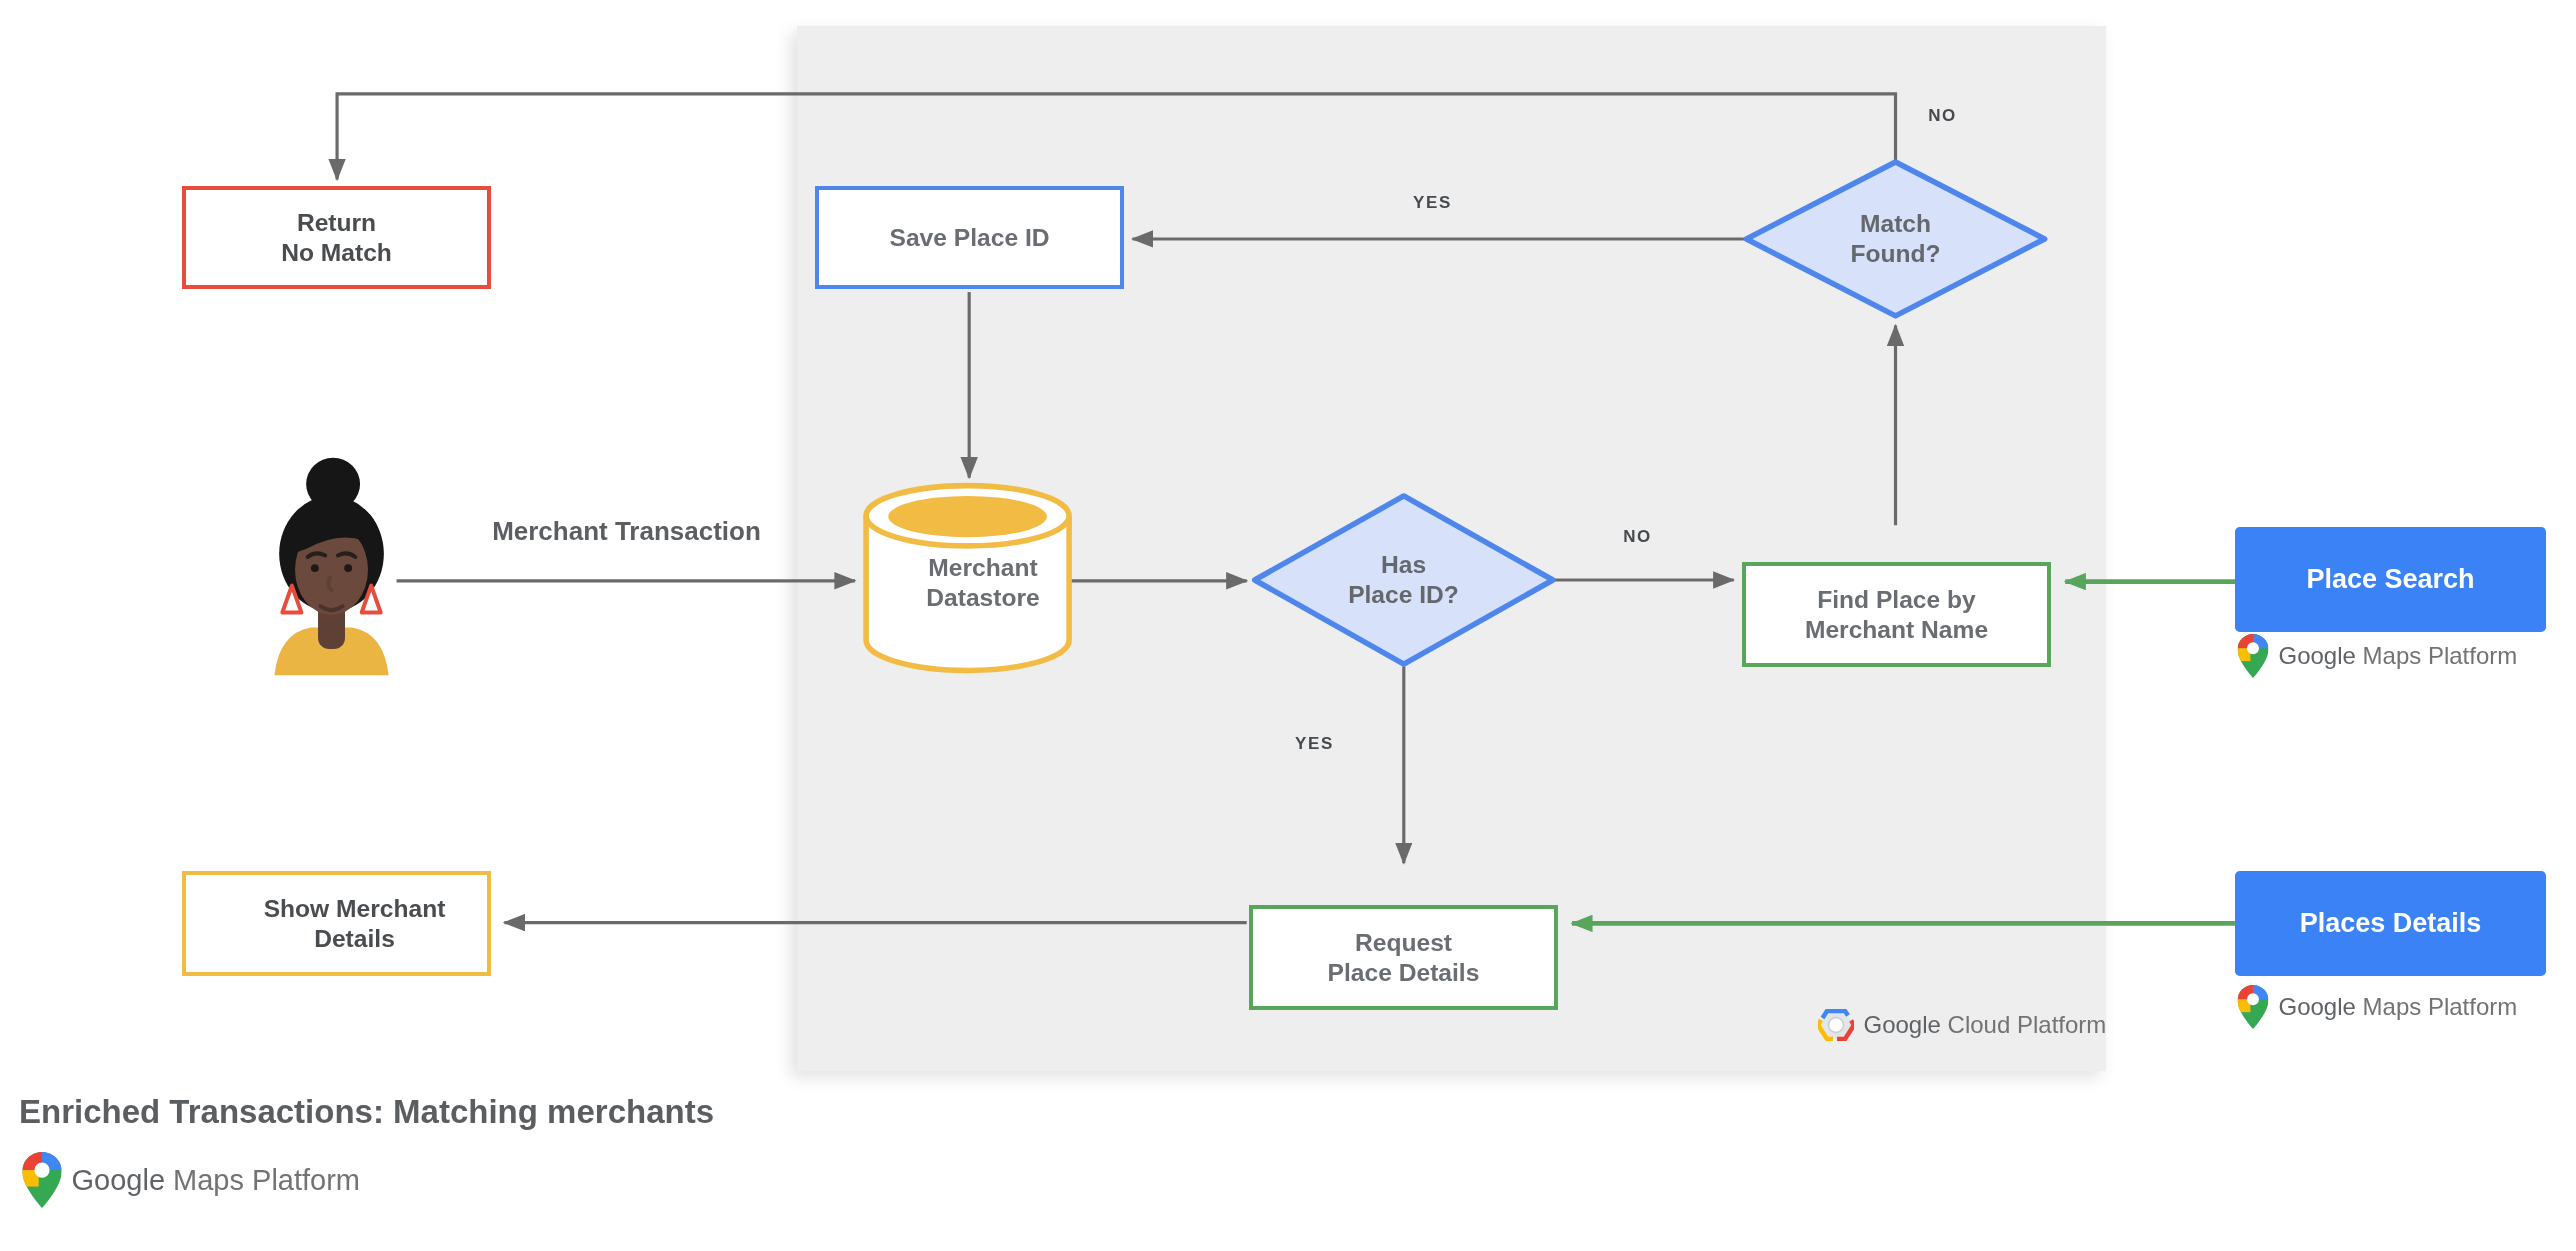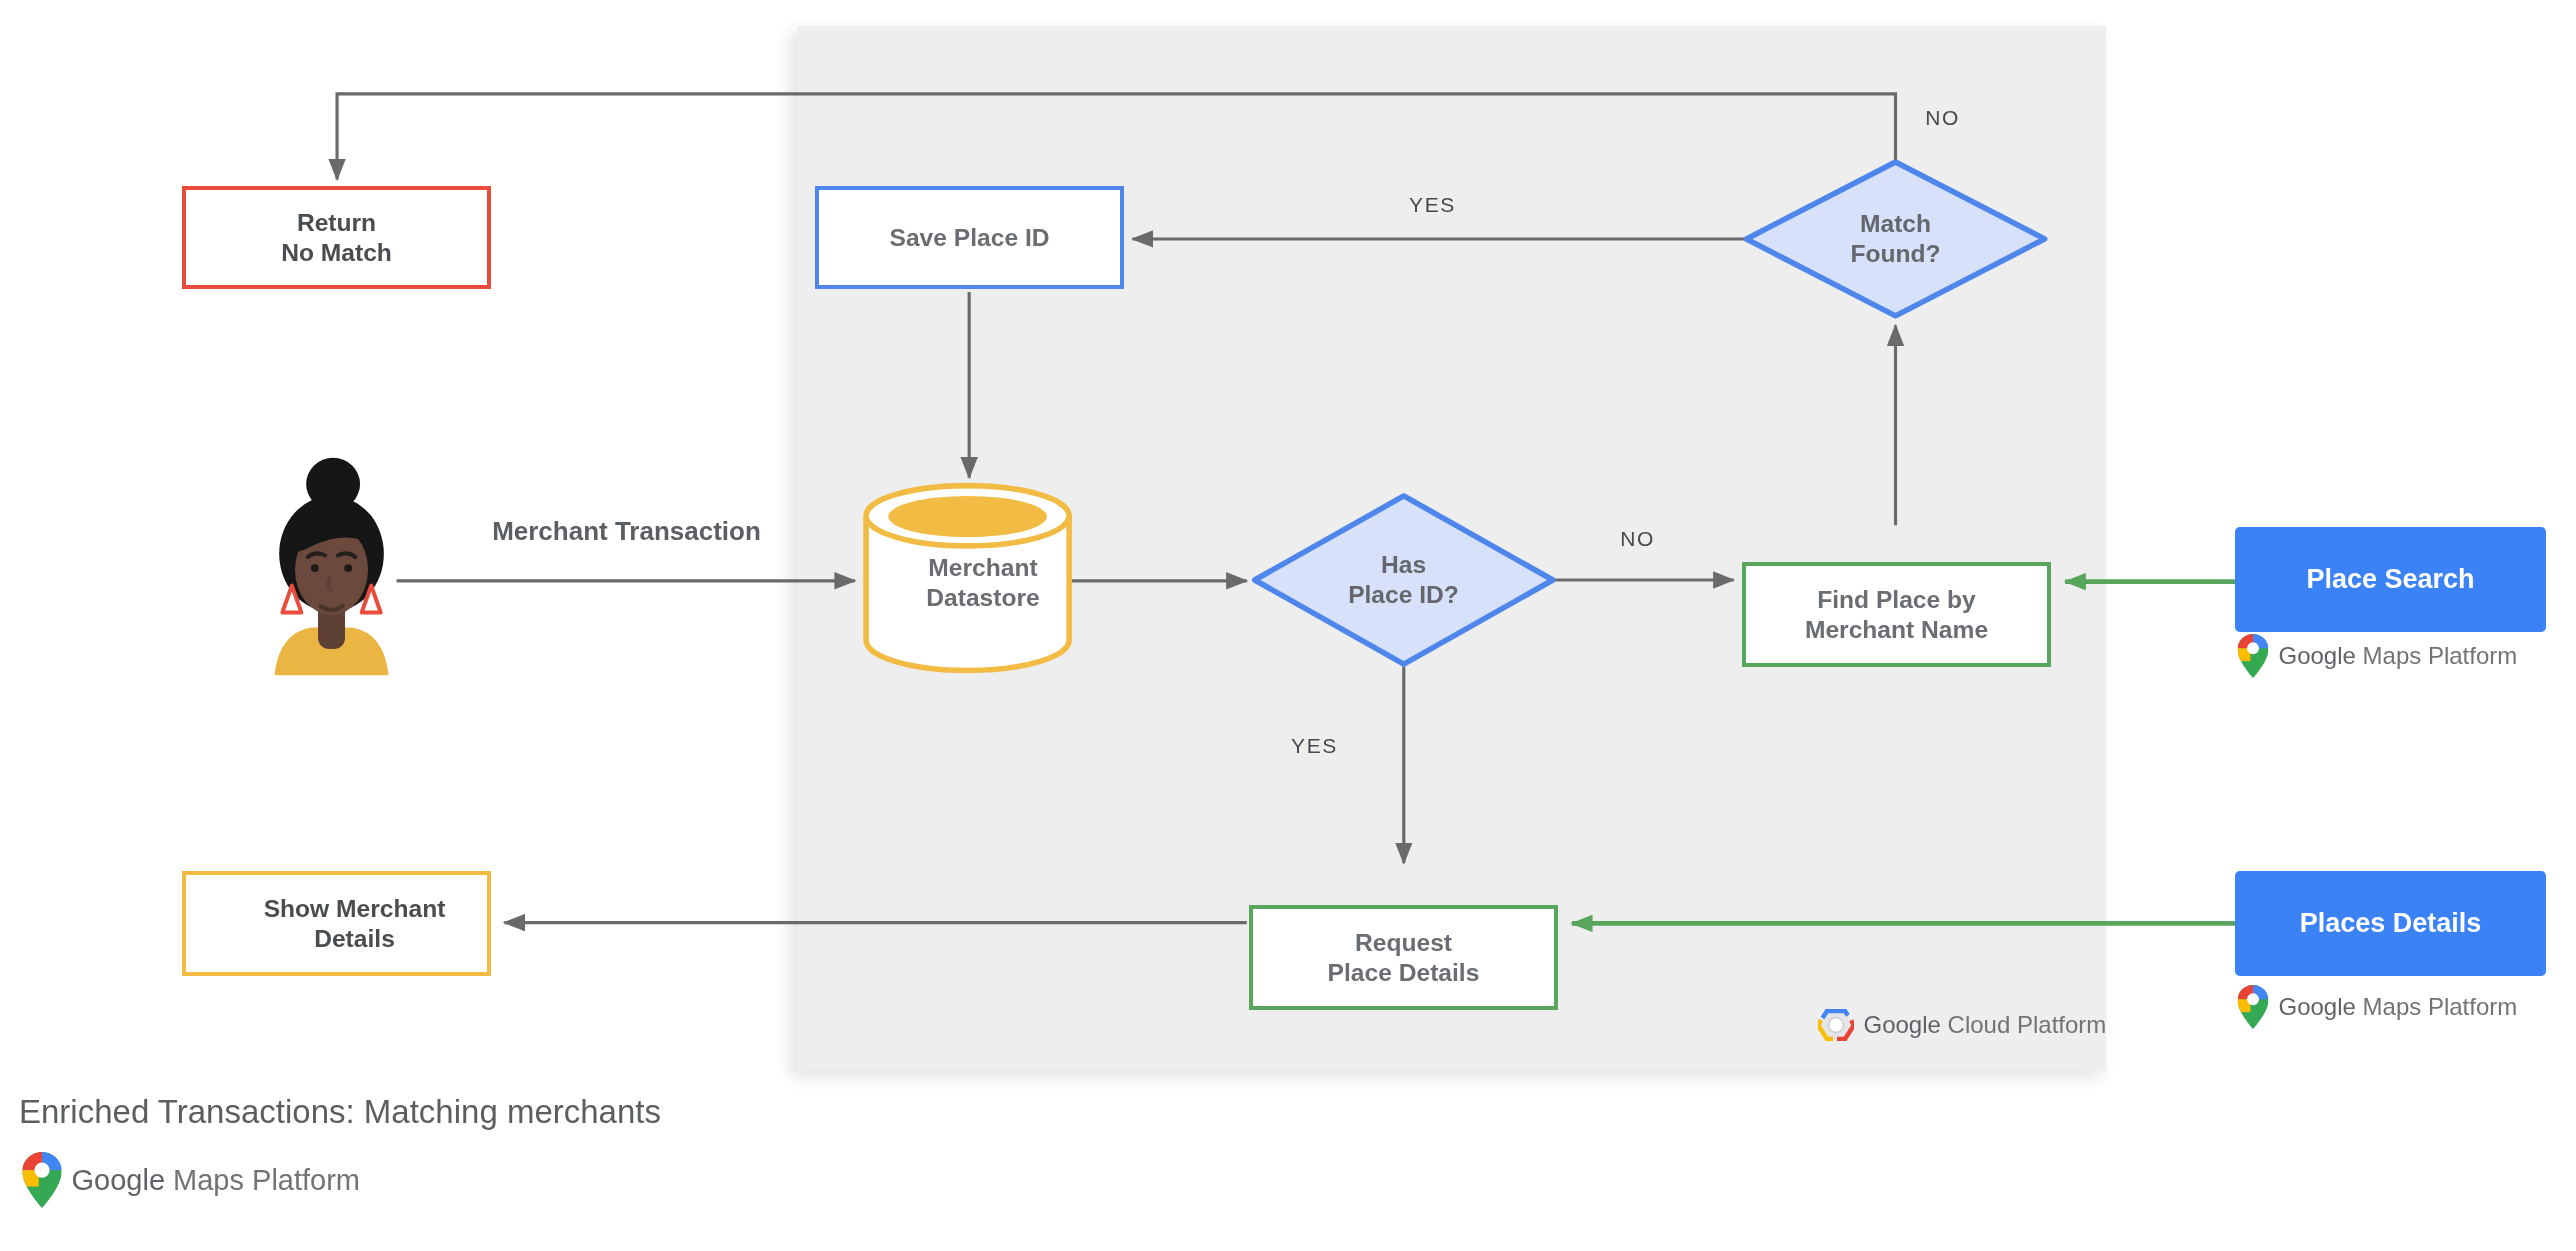--- a/index.html
+++ b/index.html
@@ -16,30 +16,30 @@
   .box.dark{color:#4A4D50;}
   .b-red{border:4.8px solid #E74C3C;}
   .b-blue{border:4.8px solid #4E86EC;}
   .b-green{border:4.8px solid #57A65C;margin-top:34px;}
   .b-yellow{border:4.8px solid #F2BB43;}
   .solid-green{background:#3b82f6;color:#ffffff;border:none;border-radius:4.8px;font-size:27px;}
 
   .diamond-text{position:absolute;display:flex;flex-direction:column;align-items:center;justify-content:center;
        font-weight:bold;font-size:24.6px;line-height:1.22;color:#64686C;text-align:center;}
 
-  .edge-label{position:absolute;font-weight:normal;font-size:21px;color:#46494D;letter-spacing:1.6px;text-align:center;}
+  .edge-label{position:absolute;font-weight:bold;font-size:17px;color:#46494D;letter-spacing:1.6px;text-align:center;}
   .flow-label{position:absolute;font-weight:bold;font-size:26px;color:#5B5E62;text-align:center;letter-spacing:0;}
 
   .logo-row{position:absolute;display:flex;align-items:center;gap:9.5px;}
   .logo-text{font-size:24px;color:#5F6368;white-space:nowrap;}
   .logo-text .brand{color:#5F6368;font-weight:500;}
   .logo-text .rest{color:#737373;font-weight:400;}
   .logo-row.footer .logo-text{font-size:29px;}
 
-  #footer-title{position:absolute;left:19px;top:1093px;font-size:33px;font-weight:normal;color:#5B5E61;}
+  #footer-title{position:absolute;left:19px;top:1093px;font-size:33px;font-weight:bold;color:#5B5E61;}
 </style>
 </head>
 <body>
 
 <div id="canvas">
 
   <div id="panel"></div>
 
   <svg id="edges" viewBox="0 0 3248 1578">
     <defs>

